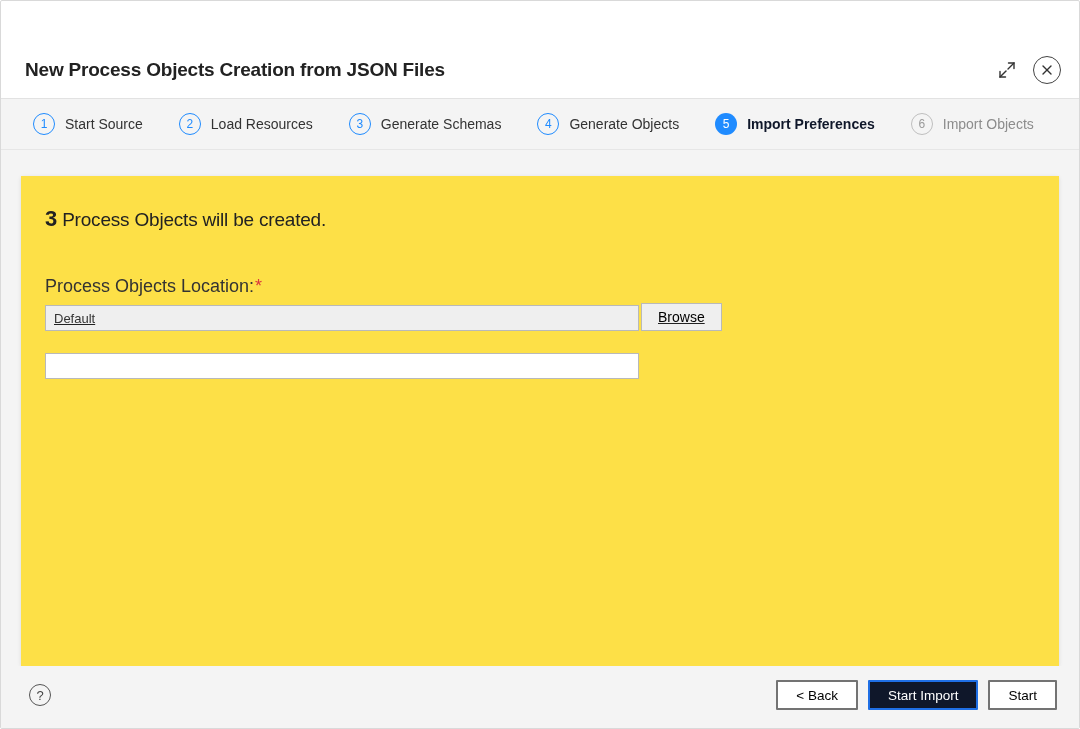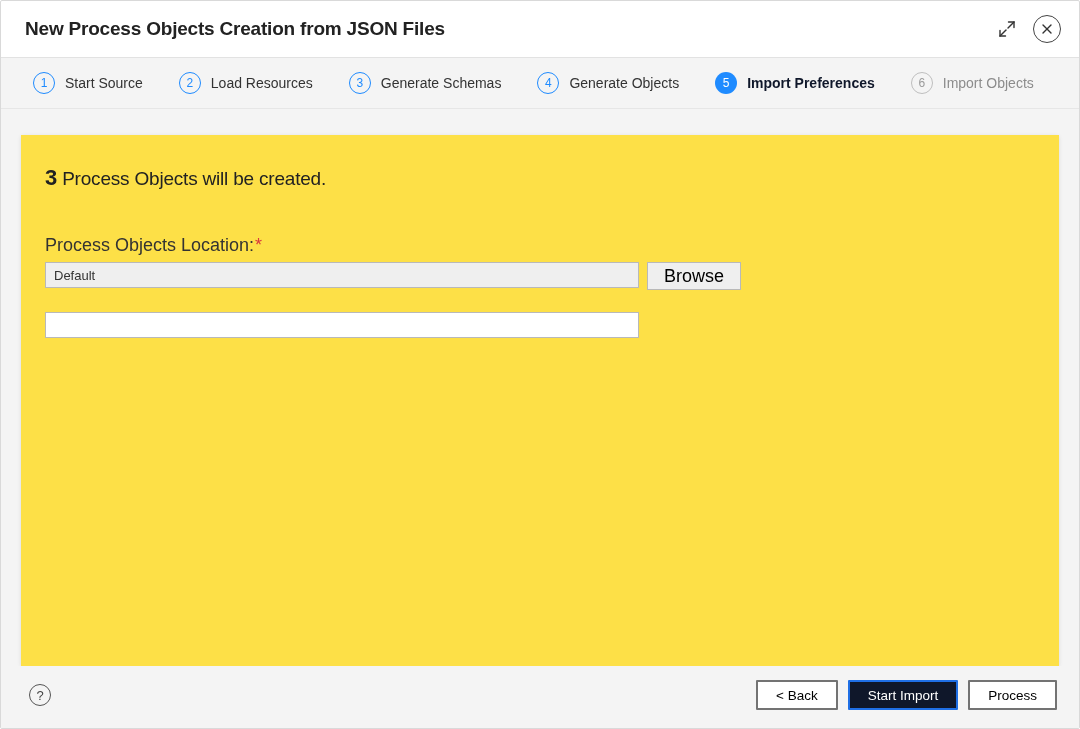--- a/index.html
+++ b/index.html
@@ -7,20 +7,21 @@
   .dialog {
     width: 1080px; height: 729px; position: relative;
     border: 1px solid #d9d9d9; border-radius: 2px;
     display: flex; flex-direction: column; background: #fff;
   }
   
   .dlg-header {
     display: flex; align-items: center; justify-content: space-between;
     padding: 14px 18px 14px 24px;
     border-bottom: 1px solid #e2e2e2;
+    margin-top: 41px;
   }
   .dlg-title { font-size: 19px; font-weight: 600; letter-spacing: -0.2px; }
   .hdr-actions { display: flex; align-items: center; gap: 12px; }
   .icon-btn {
     width: 28px; height: 28px; display:flex; align-items:center; justify-content:center;
     cursor: pointer; border-radius: 50%; background: transparent;
   }
   .icon-close { border: 1.3px solid #444; }
   .icon-close svg, .icon-expand svg, .icon-help svg { display:block; }
 
@@ -48,28 +49,28 @@
   .panel {
     background:#fde047; width:100%; height: 100%;
     box-shadow: 0 1px 4px rgba(0,0,0,0.1);
     padding: 30px 24px 20px 24px;
   }
   .summary { font-size: 19px; margin-bottom: 44px; letter-spacing:-0.2px;}
   .summary-count { font-weight: 700; font-size: 22px; }
   .field-block { margin-bottom: 22px; }
   .field-label { font-size: 18px; color:#333; margin-bottom: 6px; display:block; }
   .required-star { color:#d9363e; margin-left:1px; }
-  .row { display:flex; align-items:flex-start; gap:8px; }
+  .row { display:flex; align-items:flex-end; gap:2px;text-decoration:underline; }
   .location-input {
     flex: 0 0 594px; height: 26px;
     border:1px solid #b9b9b9; background:#efefef;
     padding: 0 8px; font-size: 13px; color:#333;
   }
   .browse-btn {
-    height: 28px; padding: 0 16px; font-size: 18px;
+    height: 28px; padding: 0 16px; font-size: 14px;
     background:#efefef; border:1px solid #b9b9b9; cursor:pointer;
   }
   .tags-input {
     width: 594px; height: 26px;
     border:1px solid #b9b9b9; background:#fff;
     padding: 0 8px; font-size: 13px;
   }
 
   
   .footer {
@@ -164,17 +165,17 @@
       </div>
 
     </div>
   </div>
 
   <div class="footer">
     <div class="help-circle">?</div>
     <div class="footer-actions">
       <button class="btn">&lt; Back</button>
       <button class="btn primary">Start Import</button>
-      <button class="btn">Process</button>
+      <button class="btn">Start</button>
     </div>
   </div>
 
 </div>
 
 </body></html>

